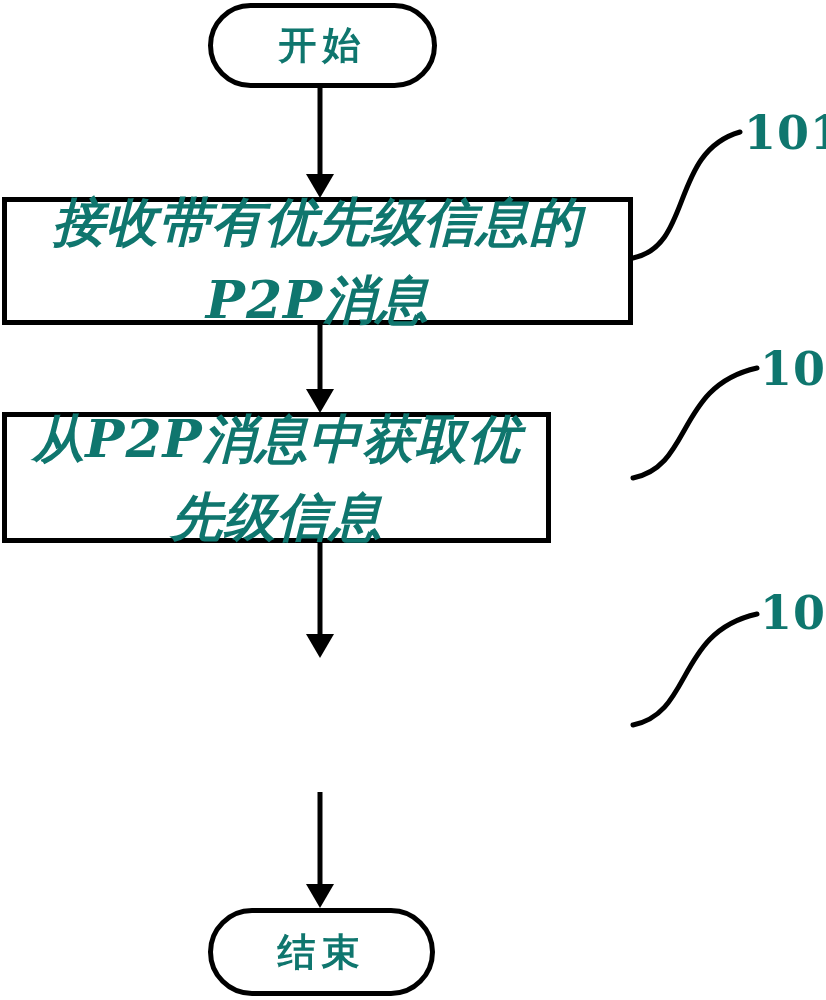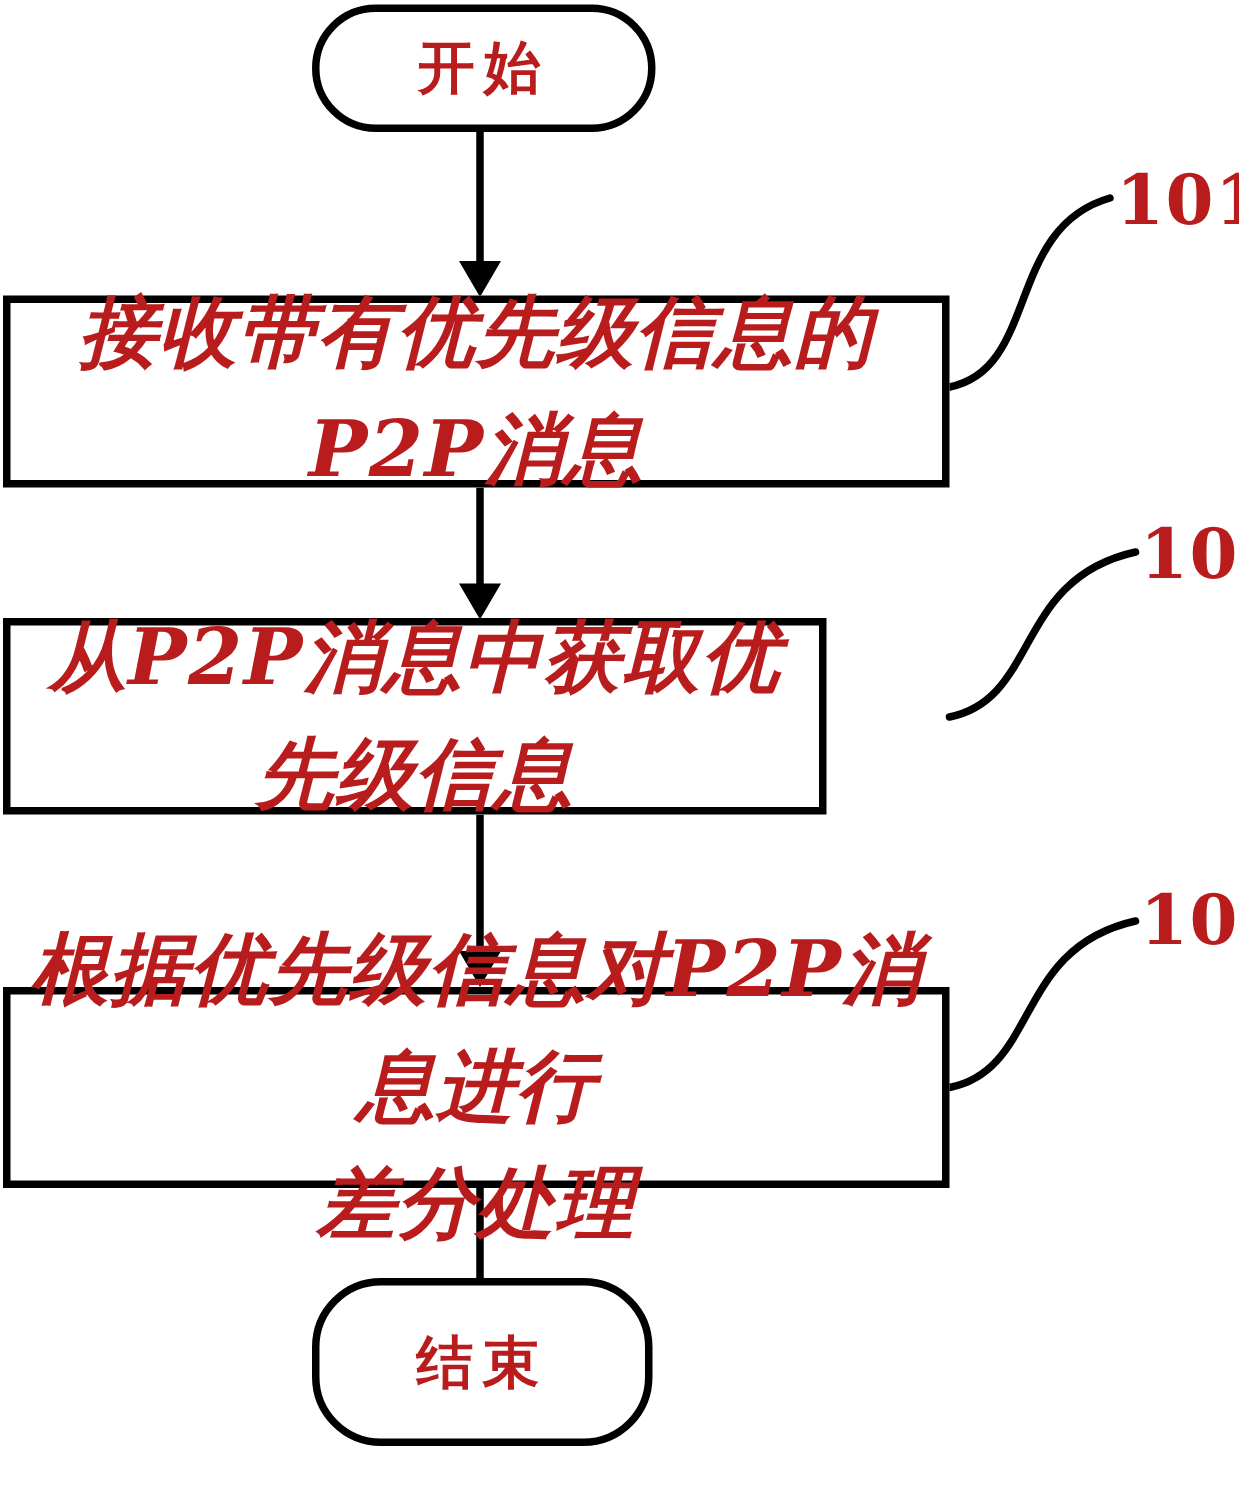--- a/index.html
+++ b/index.html
@@ -1,21 +1,21 @@
 <!DOCTYPE html>
 <html><head>
 <meta charset="utf-8">
 <style>
   html, body { margin: 0; padding: 0; background: #ffffff; }
   .canvas {
     position: relative;
     width: 826px;
     height: 1000px;
     background: #ffffff;
-    color: #b91c1c;
+    color: #0f766e;
     font-family: "DejaVu Serif", "Liberation Serif", serif;
     overflow: hidden;
   }
   .connector-layer {
     position: absolute;
     left: 0; top: 0;
     width: 826px; height: 1000px;
   }
   .node {
     position: absolute;
@@ -79,23 +79,19 @@
   <div class="node step-box" style="left:2px; top:197px; width:631px; height:128px;">
     <span>接收带有优先级信息的P2P消息</span>
   </div>
   <div class="ref-label" style="left:744px; top:110px;">101</div>
 
   <div class="node step-box" style="left:2px; top:412px; width:549px; height:131px;">
     <span>从P2P消息中获取优先级信息</span>
   </div>
   <div class="ref-label" style="left:760px; top:346px;">102</div>
 
-  <div class="node step-box" style="left:2px; top:658px; width:631px; height:134px;">
-    <span>根据优先级信息对P2P消息进行
-差分处理</span>
-  </div>
   <div class="ref-label" style="left:760px; top:590px;">103</div>
 
-  <div class="node stadium" style="left:208px; top:852px; width:227px; height:112px;">
+  <div class="node stadium" style="left:208px; top:908px; width:227px; height:88px;">
     <span>结束</span>
   </div>
 
 </div>
 
 </body></html>

